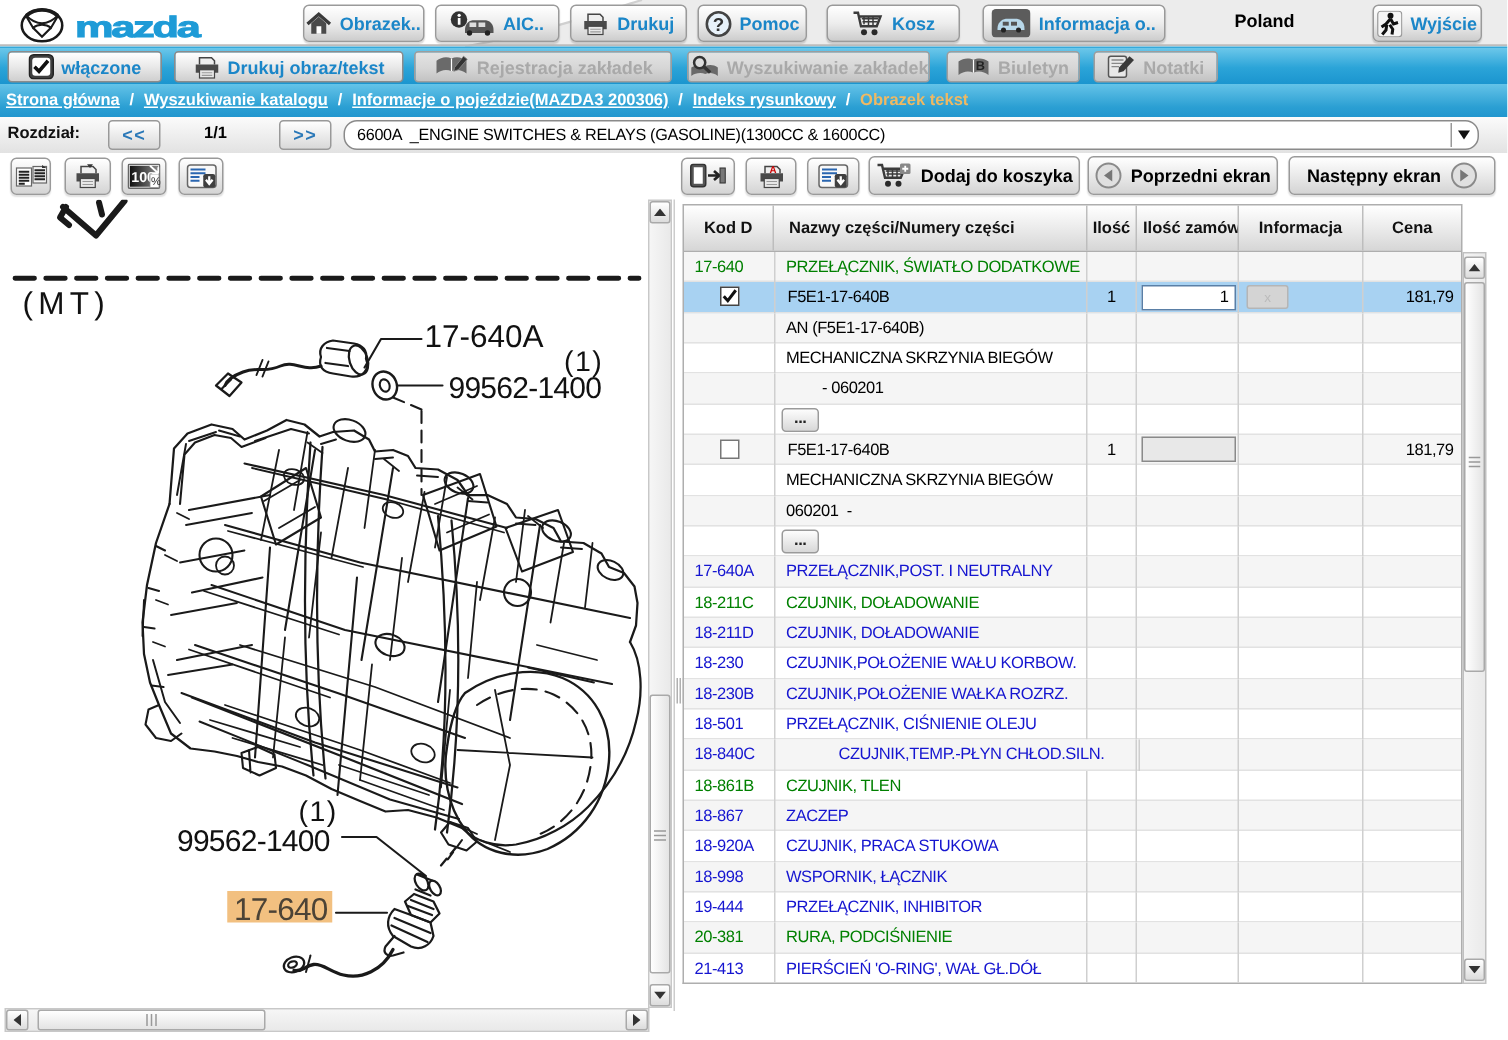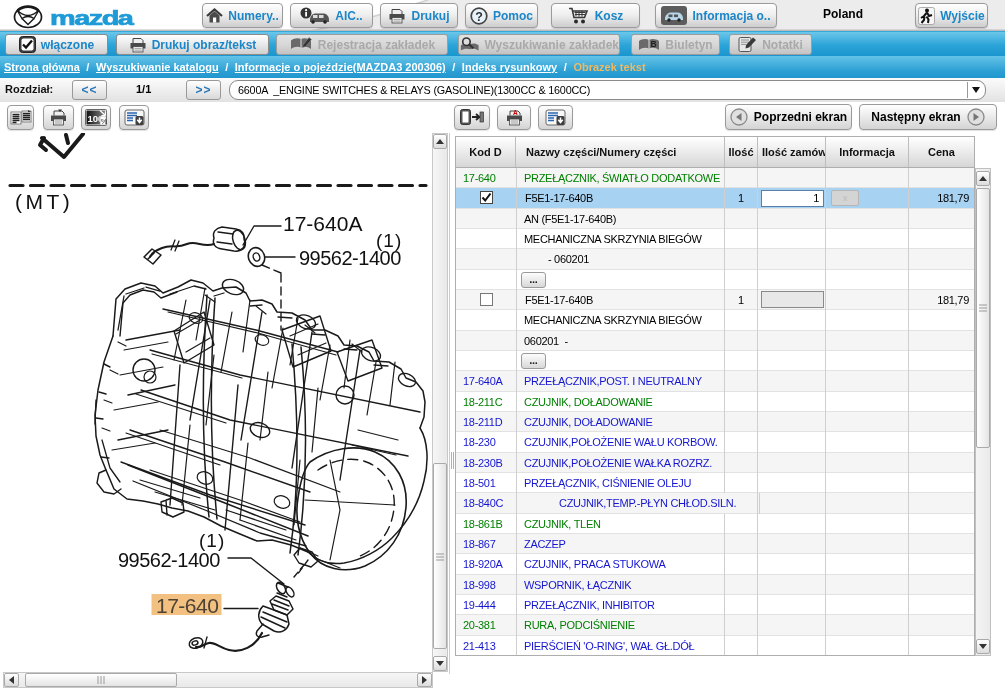--- a/index.html
+++ b/index.html
@@ -101,21 +101,21 @@
 <path d="M4,5 L9,13.5 C11,12 13,11.5 15,11.5 M26,5 L21,13.5 C19,12 17,11.5 15,11.5" stroke="#1a1a1a" stroke-width="1.4" fill="none"></path>
 <path d="M9,13.5 L15,19.5 L21,13.5" stroke="#1a1a1a" stroke-width="1.5" fill="none"></path>
 <text x="0" y="0" transform="translate(37,19.5) scale(1.48,1)" font-family="Liberation Sans, sans-serif" font-size="19.5" font-weight="bold" letter-spacing="-1" fill="#1e9bd7" stroke="#1e9bd7" stroke-width="0.7">mazda</text>
 </svg>
     <div class="tbtn" style="left:202px;width:81px;">
         <svg width="17" height="16" viewBox="0 0 17 16">
           <path d="M1,8 L8.5,1.5 L16,8" fill="none" stroke="#3a3a3a" stroke-width="2.2"></path>
           <path d="M3.5,7.5 V14.5 H13.5 V7.5 L8.5,3.2 Z" fill="#4a4a4a"></path>
           <rect x="7" y="9.5" width="3.2" height="5" fill="#fff"></rect>
         </svg>
-        <span>Numery..</span>
+        <span>Obrazek..</span>
       </div>
     <div class="tbtn" style="left:290px;width:83px;">
         <svg width="30" height="17" viewBox="0 0 30 17">
           <circle cx="6" cy="6" r="5.5" fill="#333"></circle>
           <rect x="5.2" y="5" width="1.8" height="4.5" fill="#fff"></rect>
           <circle cx="6.1" cy="3.2" r="1.1" fill="#fff"></circle>
           <path d="M10,13 C10,9.5 12,7 15,6.5 L24,6.5 C27,7 29,9.5 29,13 L29,15 L10,15 Z" fill="#555"></path>
           <rect x="13" y="8" width="4.5" height="3" fill="#ddd"></rect>
           <rect x="19" y="8" width="4.5" height="3" fill="#ddd"></rect>
           <circle cx="13" cy="15" r="1.8" fill="#222"></circle>
@@ -296,20 +296,31 @@
           <text x="8" y="6" font-size="6.5" font-weight="bold" fill="#c00" font-family="Liberation Sans, sans-serif">A</text>
         </svg>
       </div>
     <div class="ibtn" style="left:538px;width:35px;">
         <svg width="21" height="17" viewBox="0 0 21 17">
           <rect x="1" y="1" width="19" height="15" rx="2" fill="#f8f8f8" stroke="#666" stroke-width="1"></rect>
           <path d="M3,4 h10 M3,6.5 h10 M3,9 h6 M3,11.5 h6" stroke="#2a66b0" stroke-width="1.4"></path>
           <rect x="11.5" y="7" width="8" height="9" rx="1.5" fill="#3f3f3f"></rect>
           <path d="M15.5,8.5 L15.5,12.5 M13.3,10.8 L15.5,13.6 L17.7,10.8" stroke="#fff" stroke-width="1.5" fill="none"></path>
         </svg>
+      </div>
+    <div class="abtn" style="left:579px;width:141px;">
+        <svg width="24" height="18" viewBox="0 0 24 18">
+          <path d="M1,2 H4 L6,10.5 H16.5 L19,4.5 H5" fill="none" stroke="#3a3a3a" stroke-width="1.6"></path>
+          <path d="M6.5,6 h11 M7,8 h10 M8,4.2 v5.5 M11,4.2 v6 M14,4.2 v6" stroke="#3a3a3a" stroke-width="1"></path>
+          <circle cx="8" cy="14.5" r="2" fill="#2a2a2a"></circle>
+          <circle cx="15" cy="14.5" r="2" fill="#2a2a2a"></circle>
+          <rect x="16" y="1" width="7" height="7" rx="1" fill="#888"></rect>
+          <path d="M19.5,2.5 v4 M17.5,4.5 h4" stroke="#fff" stroke-width="1.2"></path>
+        </svg>
+        <span>Dodaj do koszyka</span>
       </div>
     <div class="abtn" style="left:725px;width:127px;">
         <svg width="18" height="18" viewBox="0 0 18 18">
           <circle cx="9" cy="9" r="8" fill="#e0e0e0" stroke="#8a8a8a" stroke-width="1.3"></circle>
           <path d="M11.5,5 L6,9 L11.5,13 Z" fill="#777"></path>
         </svg>
         <span>Poprzedni ekran</span>
       </div>
     <div class="abtn" style="left:859px;width:138px;">
         <span>Następny ekran</span>

